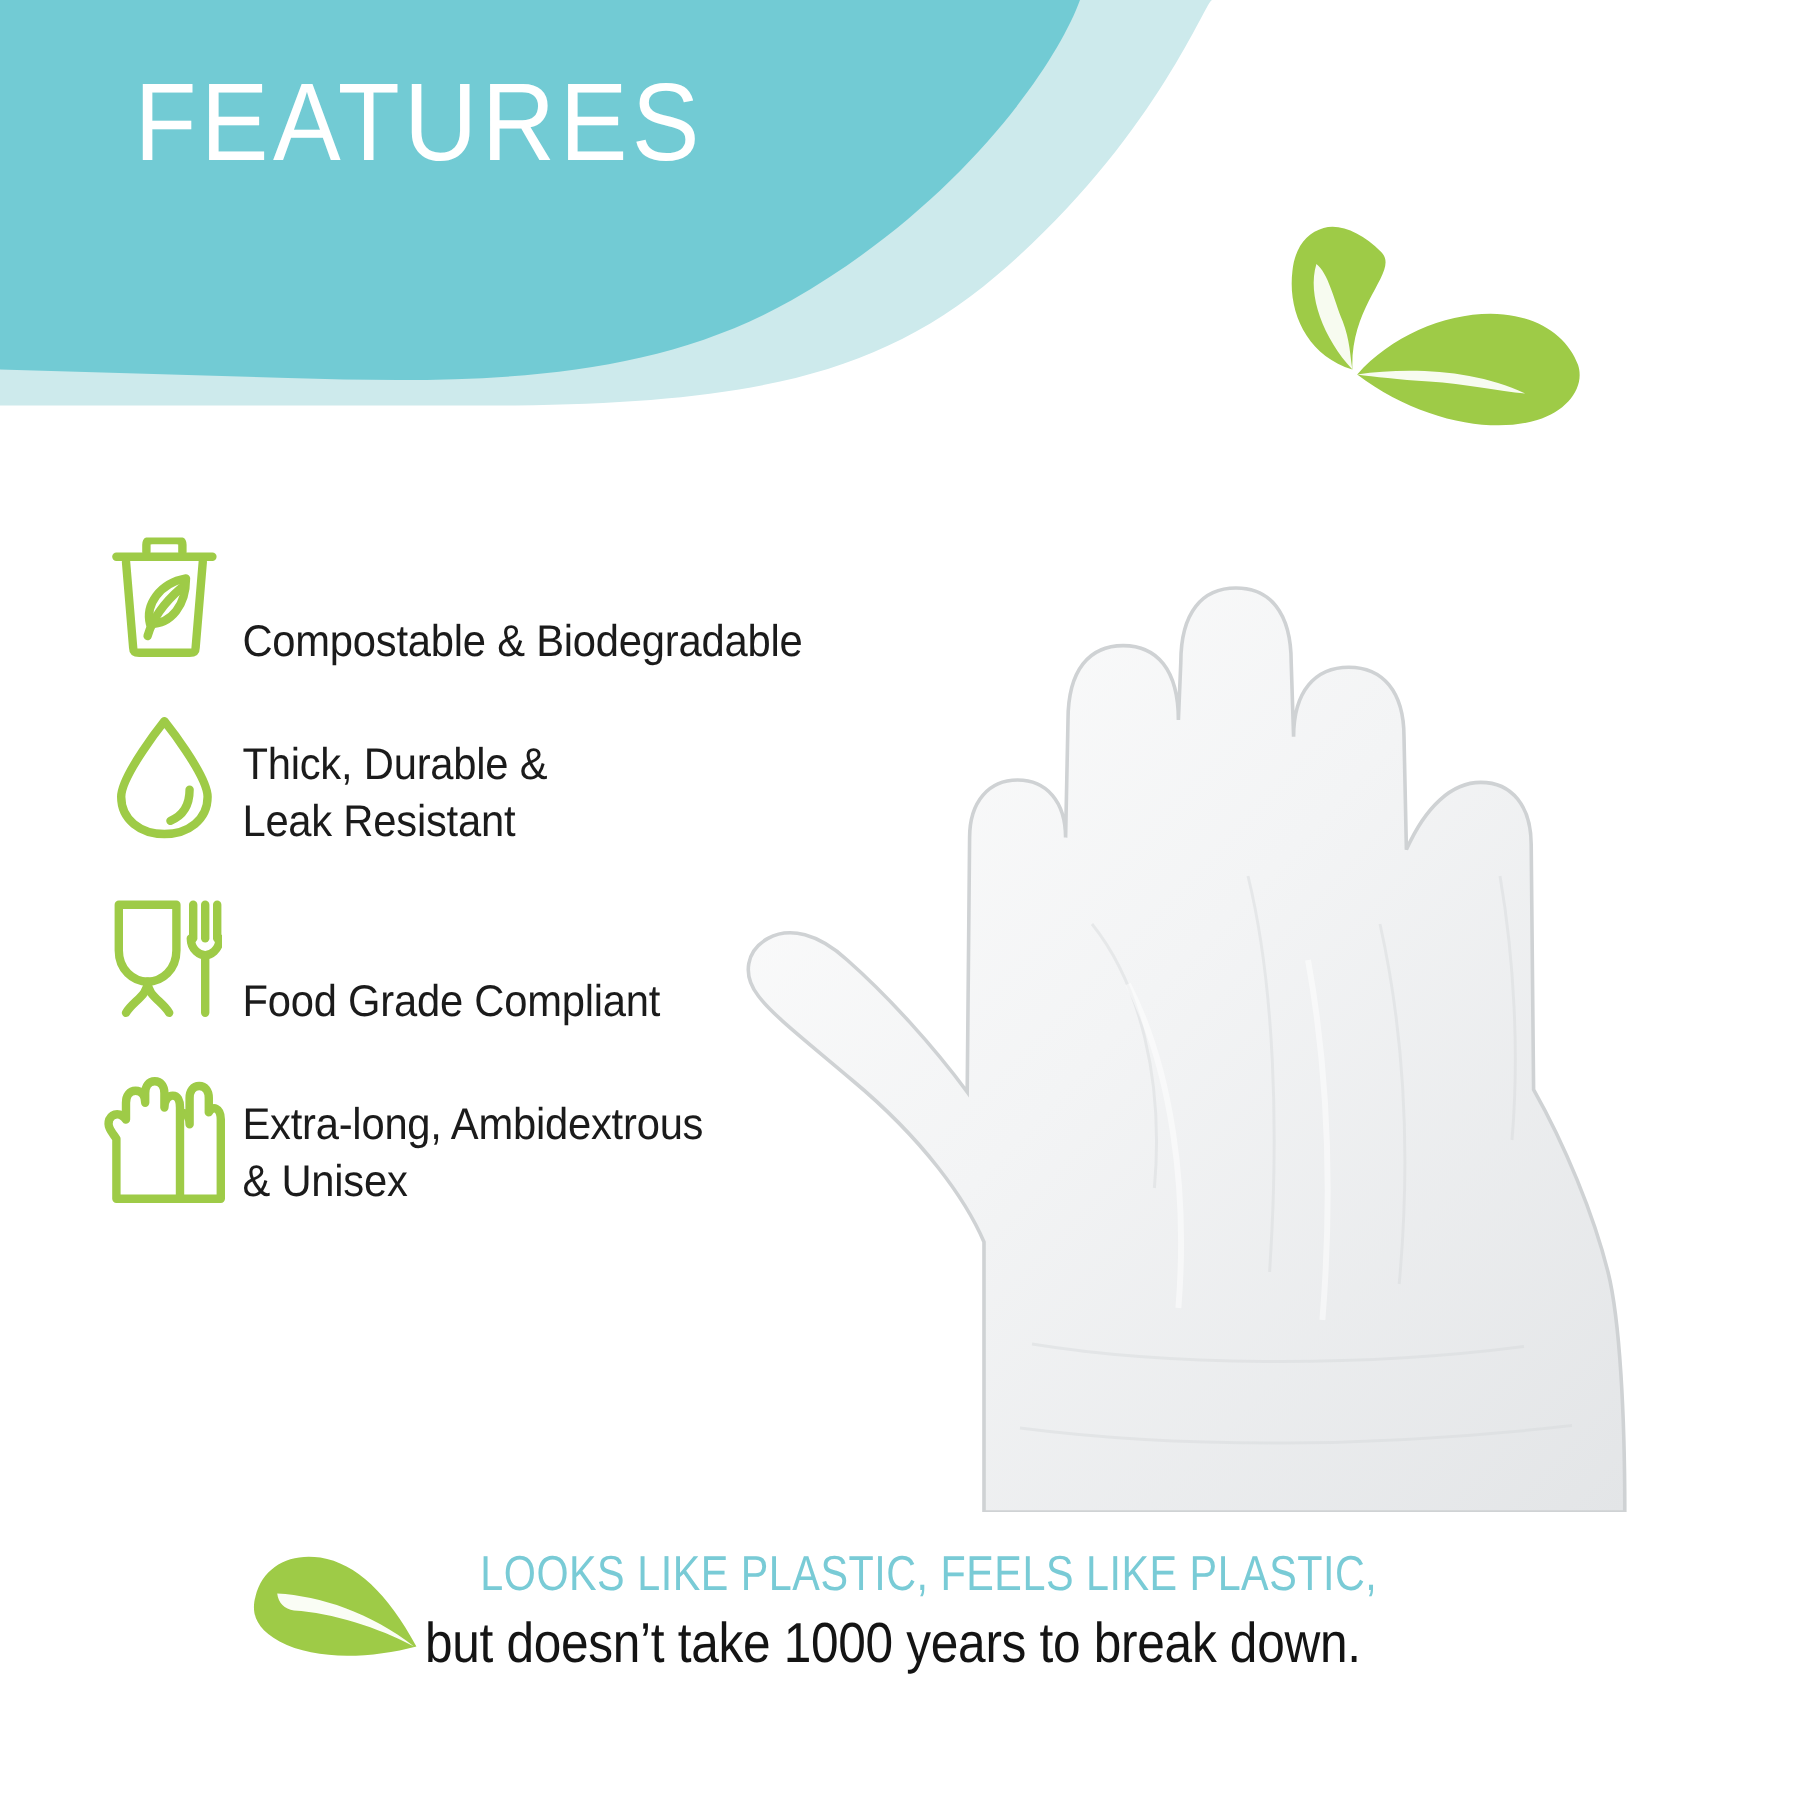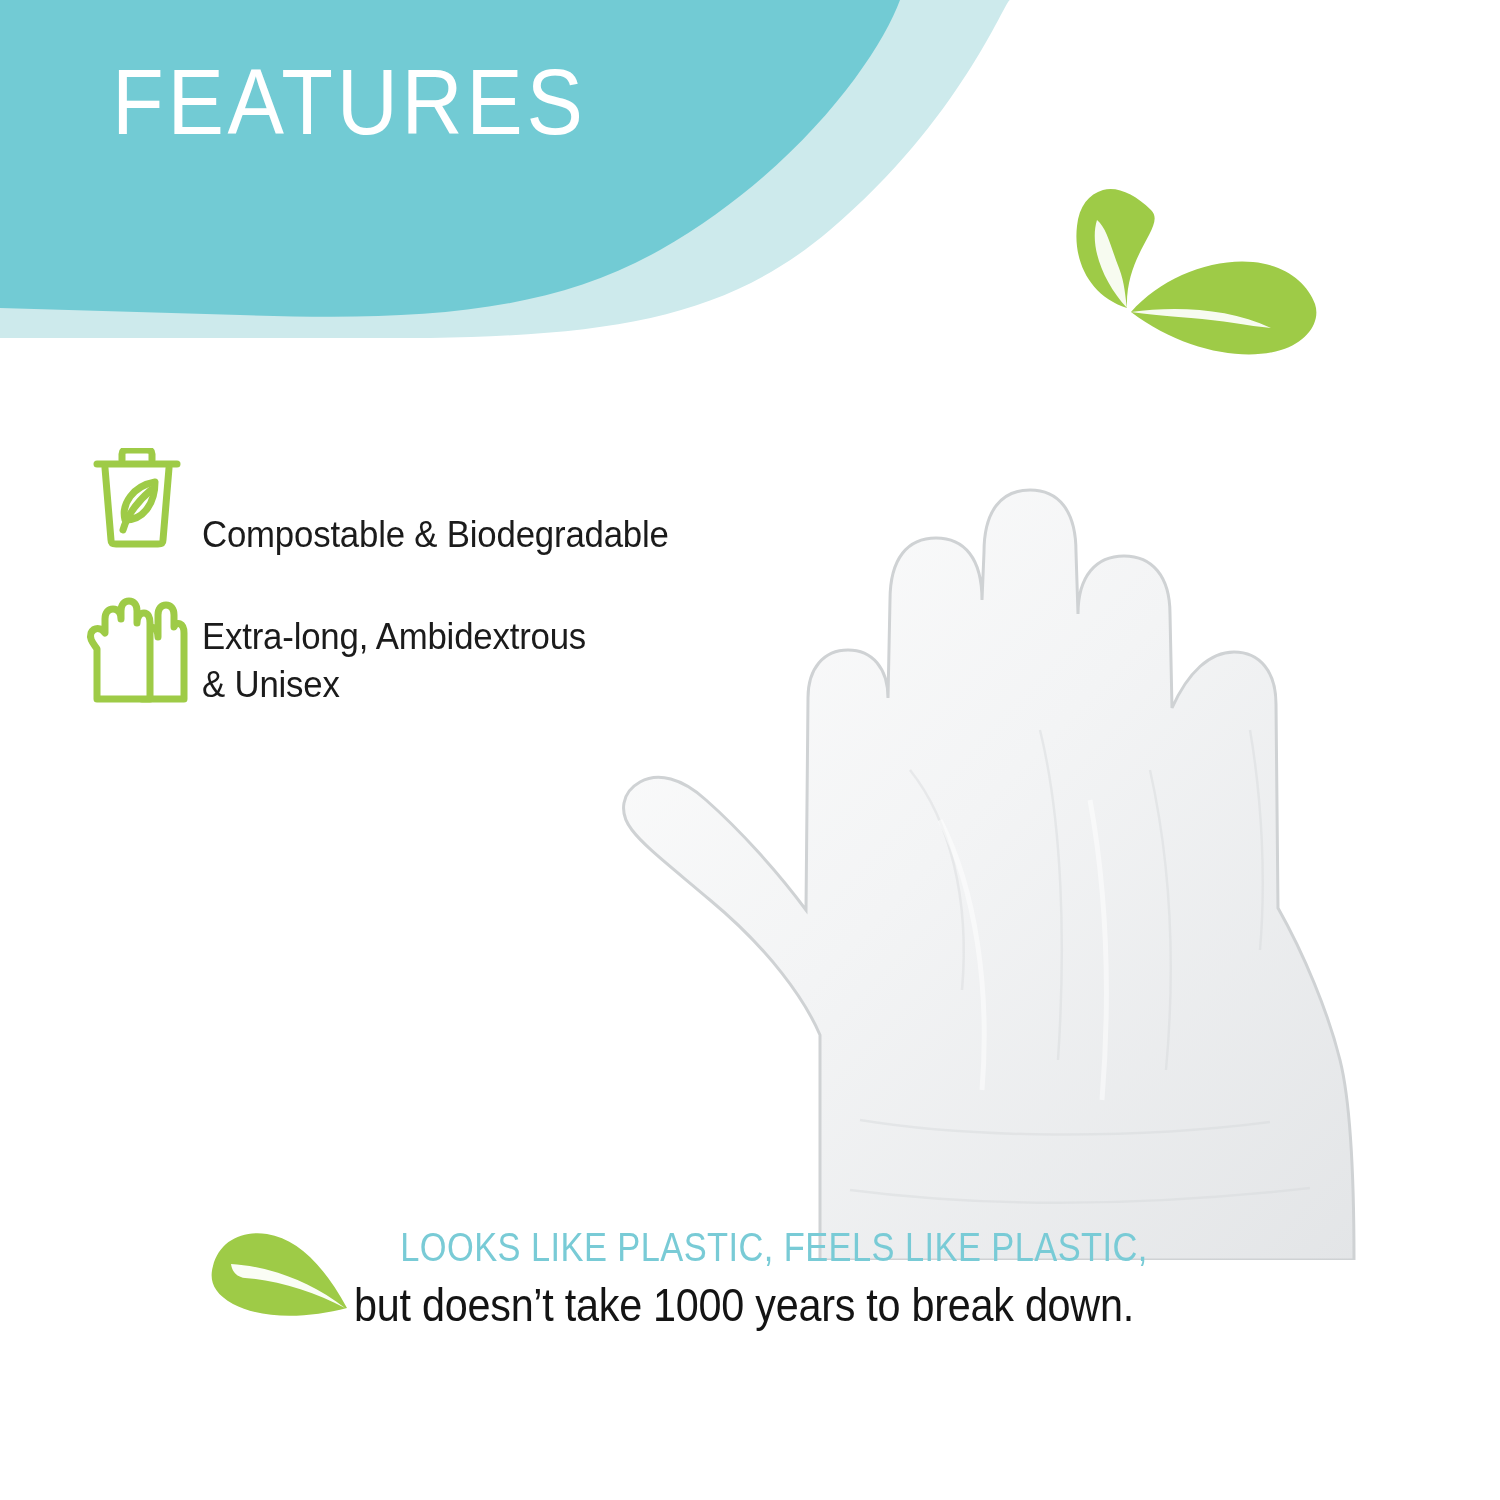--- a/index.html
+++ b/index.html
@@ -90,21 +90,21 @@
     left: 985px;
     top: 186px;
     width: 340px;
     height: 180px;
   }
 
   
   .tagline {
     position: absolute;
     left: 0;
-    top: 1224px;
+    top: 1288px;
     width: 1488px;
     text-align: center;
   }
   .tagline-leaf {
     position: absolute;
     left: 205px;
     top: 0px;
     width: 150px;
     height: 110px;
   }
@@ -220,21 +220,49 @@
           <path d="M33,12 L33,6 C33,3 35,2 38,2 L58,2 C61,2 63,3 63,6 L63,12"></path>
           <path d="M8,16 L88,16"></path>
           <path d="M16,20 L22,92 C22,95 24,96 27,96 L69,96 C72,96 74,95 74,92 L80,20"></path>
           <path d="M36,72 C32,56 44,38 66,34 C66,56 54,72 36,72 Z"></path>
           <path d="M34,82 C38,68 48,54 62,42"></path>
         </svg>
       </span>
       <span class="feature-label">Compostable &amp; Biodegradable</span>
     </div>
 
-
+    <div class="feature-row">
+      <span class="feature-icon">
+        <svg width="86" height="104" viewBox="0 0 86 104" xmlns="http://www.w3.org/2000/svg" fill="none" stroke="#9ECB47" stroke-width="7" stroke-linecap="round" stroke-linejoin="round">
+          <path d="M43,5 C43,5 79,50 79,68 C79,87 63,99 43,99 C23,99 7,87 7,68 C7,50 43,5 43,5 Z"></path>
+          <path d="M64,62 C64,76 58,84 48,88"></path>
+        </svg>
+      </span>
+      <span class="feature-label">Thick, Durable &amp;
+Leak Resistant</span>
+    </div>
+
+    <div class="feature-row">
+      <span class="feature-icon">
+        <svg width="96" height="100" viewBox="0 0 96 100" xmlns="http://www.w3.org/2000/svg" fill="none" stroke="#9ECB47" stroke-width="7" stroke-linecap="round" stroke-linejoin="round">
+
+          <path d="M10,6 L10,44 C10,60 22,70 34,70 C46,70 58,60 58,44 L58,6 Z"></path>
+
+          <path d="M34,70 C34,82 22,86 16,96"></path>
+          <path d="M34,70 C34,82 46,86 52,96"></path>
+
+          <path d="M72,6 L72,34"></path>
+          <path d="M82,6 L82,34"></path>
+          <path d="M92,6 L92,34"></path>
+          <path d="M70,34 C70,44 78,48 82,48 L82,96"></path>
+          <path d="M94,34 C94,44 86,48 82,48"></path>
+        </svg>
+      </span>
+      <span class="feature-label">Food Grade Compliant</span>
+    </div>
 
     <div class="feature-row">
       <span class="feature-icon">
         <svg width="104" height="110" viewBox="0 0 104 110" xmlns="http://www.w3.org/2000/svg" fill="#ffffff" stroke="#9ECB47" stroke-width="7" stroke-linecap="round" stroke-linejoin="round">
 
           <path d="M57,106 L57,44 C57,38 60,34 65,34 C70,34 73,38 73,44 L73,22
                    C73,16 76,12 81,12 C86,12 89,16 89,22 L89,34
                    C92,28 99,30 99,40 L99,106 Z"></path>
 
           <path d="M12,106 L12,56 C8,50 4,46 6,40 C9,34 16,34 20,40 L20,26

